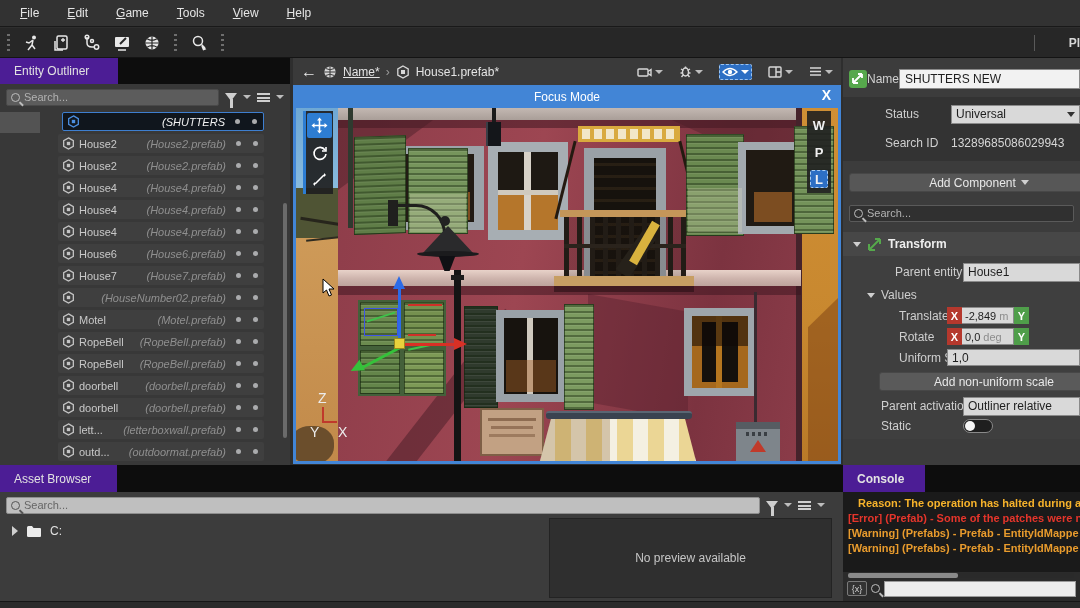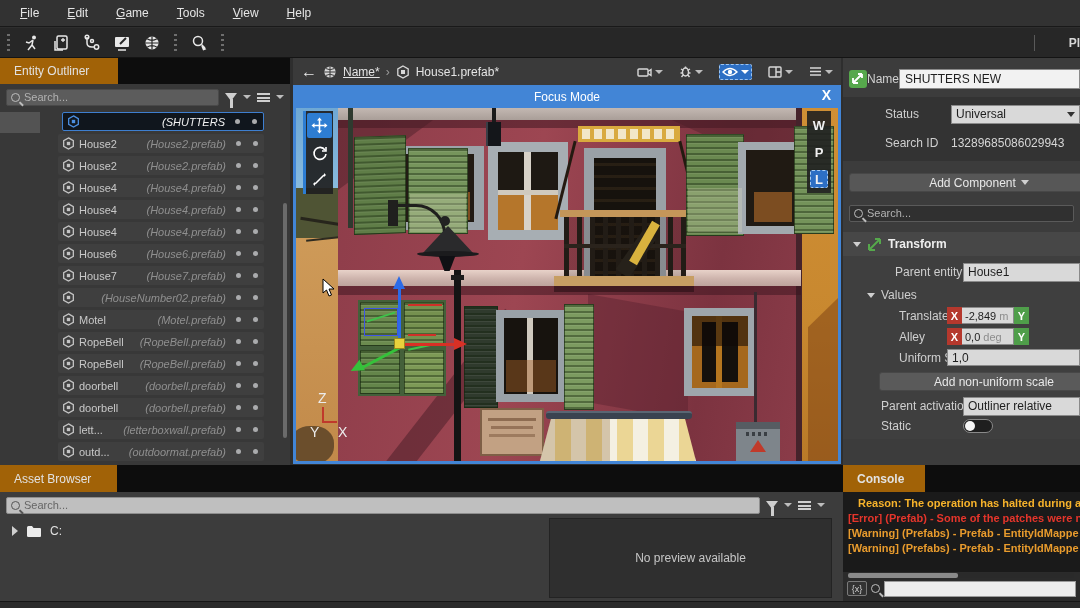--- a/index.html
+++ b/index.html
@@ -16,21 +16,21 @@
   
   #toolbar { left:0; top:28px; width:1080px; height:30px; background:#272727; border-bottom:1px solid #141414; display:flex; align-items:center; }
   .grip { width:3px; height:18px; margin:0 7px; background:repeating-linear-gradient(180deg,#6e6e6e 0 2px,transparent 2px 5px); }
   .tb-btn { width:26px; height:24px; display:flex; align-items:center; justify-content:center; margin:0 2px; border-radius:2px; }
   .tb-btn svg { stroke:#e8e8e8; fill:none; stroke-width:1.5; }
   #toolbar-right { position:absolute; right:0; top:30px; height:26px; display:flex; align-items:center; font-weight:bold; font-size:12px; color:#d8d8d8;gap:24px; }
   .vsep { width:1px; height:16px; background:#5a5a5a; margin-right:10px; }
 
   
   .tabbar { background:#0d0d0d; display:flex; align-items:flex-end; }
-  .tab { background:#a16207; color:#e2e2e2; font-size:12px; padding:0 14px; display:flex; align-items:center; }
+  .tab { background:#4c1d95; color:#e2e2e2; font-size:12px; padding:0 14px; display:flex; align-items:center; }
 
   
   #outliner { left:0; top:58px; width:290px; height:407px; background:#383838; }
   #outliner .tabbar { height:26px; }
   #outliner .tab { width:118px; height:26px; }
   .searchrow { height:26px; display:flex; align-items:center; padding:0 6px; gap:6px; }
   .searchbox { flex:1; height:17px; background:#5c5c5c; border:1px solid #494949; border-radius:2px; display:flex; align-items:center; padding:0 4px; gap:4px; }
   .searchbox input { flex:1; background:transparent; border:none; outline:none; color:#cfcfcf; font-size:11px; min-width:10px; }
   .searchbox input::placeholder { color:#b2b2b2; }
   .mag { width:9px; height:9px; border:1.5px solid #bdbdbd; border-radius:50%; position:relative; flex:none; }
@@ -679,21 +679,21 @@
     <div class="insp-row" style="height:19px;margin-top:2px;">
       <span style="width:104px;padding-left:56px;white-space:nowrap;">Translate</span>
       <span class="xbadge">X</span>
       <div class="valbox" style="width:52px;">
         <span>-2,849</span>
           <span class="unit">m</span>
       </div>
       <span class="ybadge">Y</span>
     </div>
     <div class="insp-row" style="height:19px;margin-top:2px;">
-      <span style="width:104px;padding-left:56px;">Alley</span>
+      <span style="width:104px;padding-left:56px;">Rotate</span>
       <span class="xbadge">X</span>
       <div class="valbox" style="width:52px;">
         <span>0,0</span>
           <span class="unit">deg</span>
       </div>
       <span class="ybadge">Y</span>
     </div>
     <div class="insp-row" style="height:19px;margin-top:2px;">
       <span style="width:104px;padding-left:56px;white-space:nowrap;">Uniform Scale</span>
       <div class="lightbox" style="flex:1;height:17px;">

